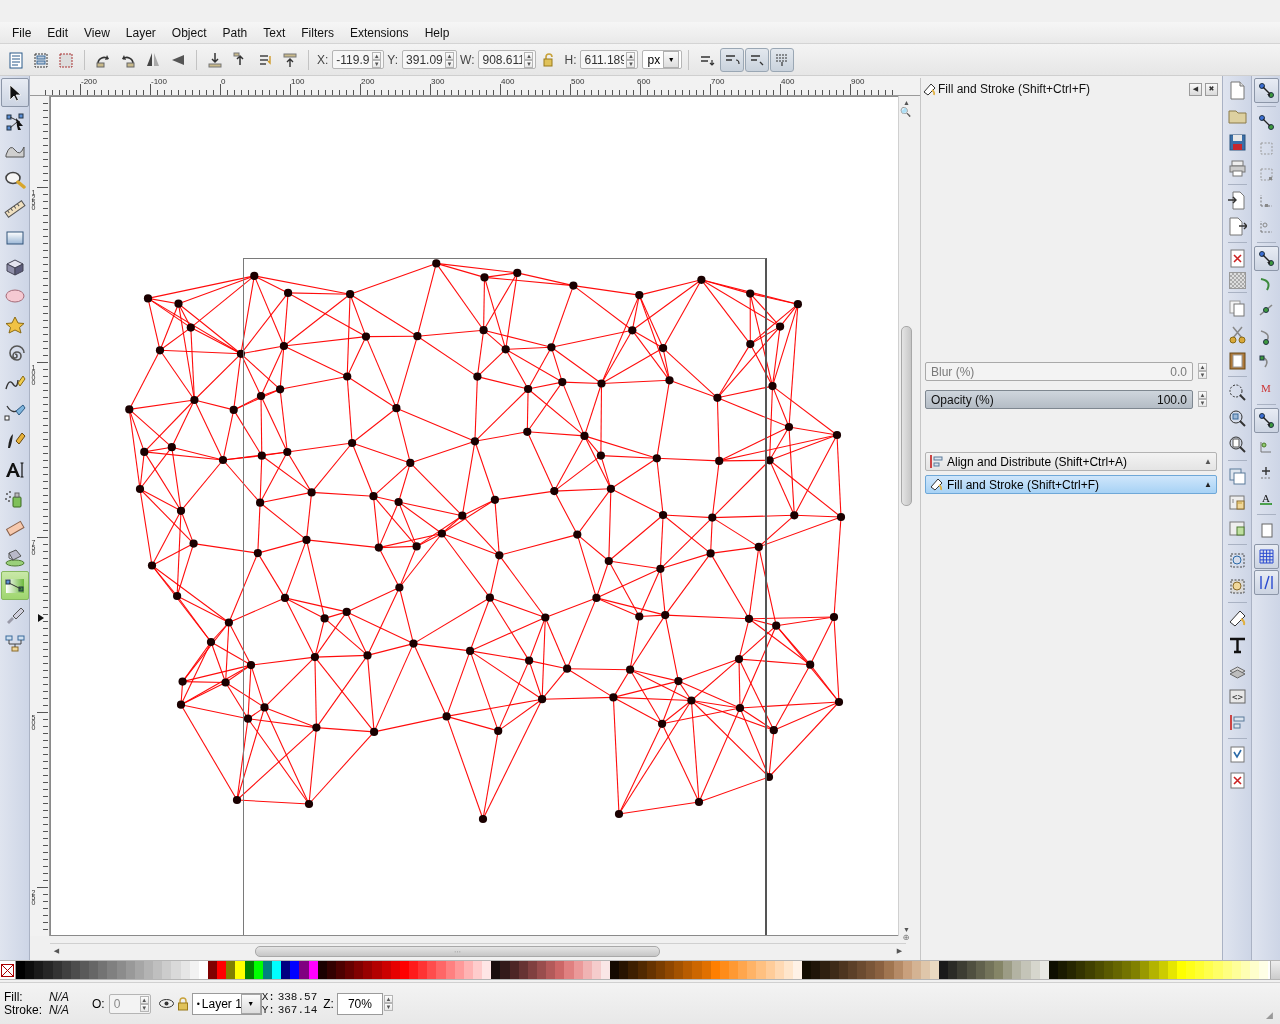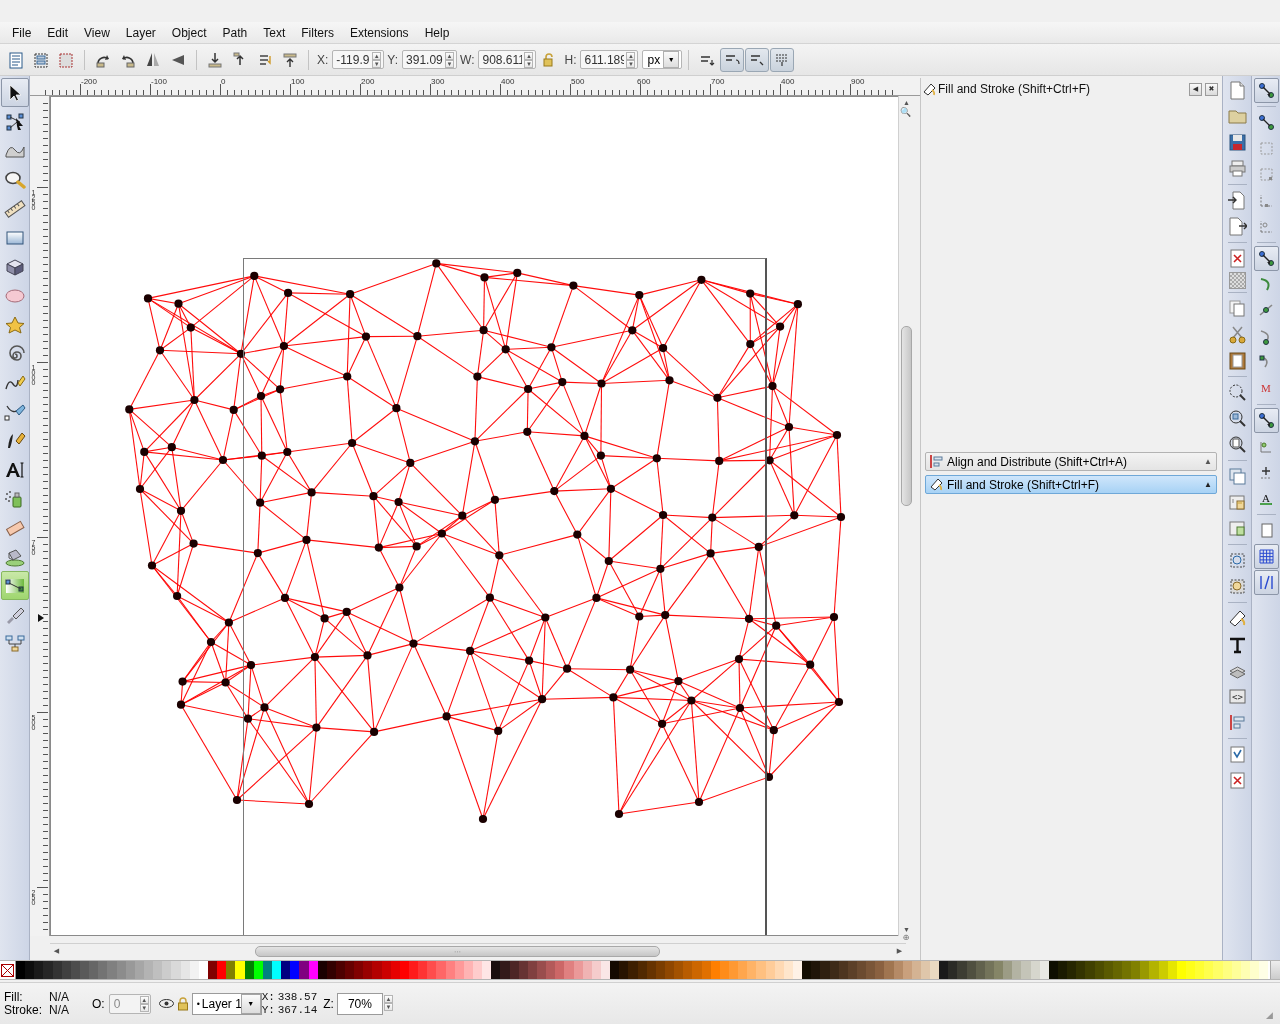--- a/index.html
+++ b/index.html
@@ -162,21 +162,21 @@
   .pal-scroll{ position:absolute; right:0; top:0; width:10px; height:18px;
     background:linear-gradient(180deg,#eee,#ccc); border-left:1px solid #aaa;}
 
   
   .statusbar{ position:absolute; left:0; top:982px; width:1280px; height:42px;
     background:linear-gradient(180deg,#f3f3f3,#e8e8e8); border-top:1px solid #d0d0d0;
     display:flex; align-items:center; font-size:12px;}
   .fs-block{ width:86px; padding-left:4px; line-height:13px; }
   .fs-block .r{ display:flex; }
   .fs-block .k{ width:45px; }
-  .fs-block .v{ color:#111; }
+  .fs-block .v{ color:#111;font-style:italic; }
   .o-block{ display:flex;align-items:center; gap:4px; margin-left:6px;}
   .o-field{ width:42px;height:20px;border:1px solid #b5b5b5;background:#f3f3f3;border-radius:2px;
     display:flex;align-items:center;padding-left:4px;color:#8a8a8a;font-size:12px; position:relative;}
   .o-field .spin{position:absolute; right:1px; top:1px;}
   .layer-sel{ display:flex;align-items:center; margin-left:8px; gap:3px;}
   .layer-box{ width:70px;height:22px;border:1px solid #9b9b9b;background:#fff;display:flex;align-items:center;
     padding-left:4px;font-size:12px; position:relative;}
   .layer-box .arrow{ position:absolute; right:0; top:0; width:20px;height:20px;border:1px solid #a4a4a4;
     background:linear-gradient(180deg,#fbfbfb,#dcdcdc); display:flex;align-items:center;justify-content:center;font-size:7px;}
   .statusmsg{ margin-left:12px; flex:1; color:#111;}
@@ -1635,21 +1635,41 @@
         <svg width="13" height="13">
             <path d="M1 9 L8 1 L12 5 L5 12 Z" fill="#fff" stroke="#333"></path>
             <path d="M9 7 q3 2 2 5" stroke="#e0b040" stroke-width="1.6" fill="none"></path>
           </svg>
       </span>
       <span class="ttxt">Fill and Stroke (Shift+Ctrl+F)</span>
       <span class="ptbtn">◀</span>
       <span class="ptbtn">✖</span>
     </div>
 
-
+    <div class="slider-row" style="left:4px;top:284px">
+      <div class="slider blur">
+        <span>Blur (%)</span>
+        <span>0.0</span>
+        <span class="spin">
+            <i>▲</i>
+            <i>▼</i>
+          </span>
+      </div>
+    </div>
+
+    <div class="slider-row" style="left:4px;top:312px">
+      <div class="slider op">
+        <span>Opacity (%)</span>
+        <span>100.0</span>
+        <span class="spin">
+            <i>▲</i>
+            <i>▼</i>
+          </span>
+      </div>
+    </div>
 
     <div style="position:absolute;left:4px;top:374px;width:292px">
       <div class="dockbtn">
         <span>
           <svg width="13" height="13">
               <rect x="0" y="0" width="2" height="13" fill="#c44"></rect>
               <rect x="4" y="2" width="8" height="3" fill="#dbe4ee" stroke="#5a7a9a"></rect>
               <rect x="4" y="8" width="5" height="3" fill="#dbe4ee" stroke="#5a7a9a"></rect>
             </svg>
         </span>

